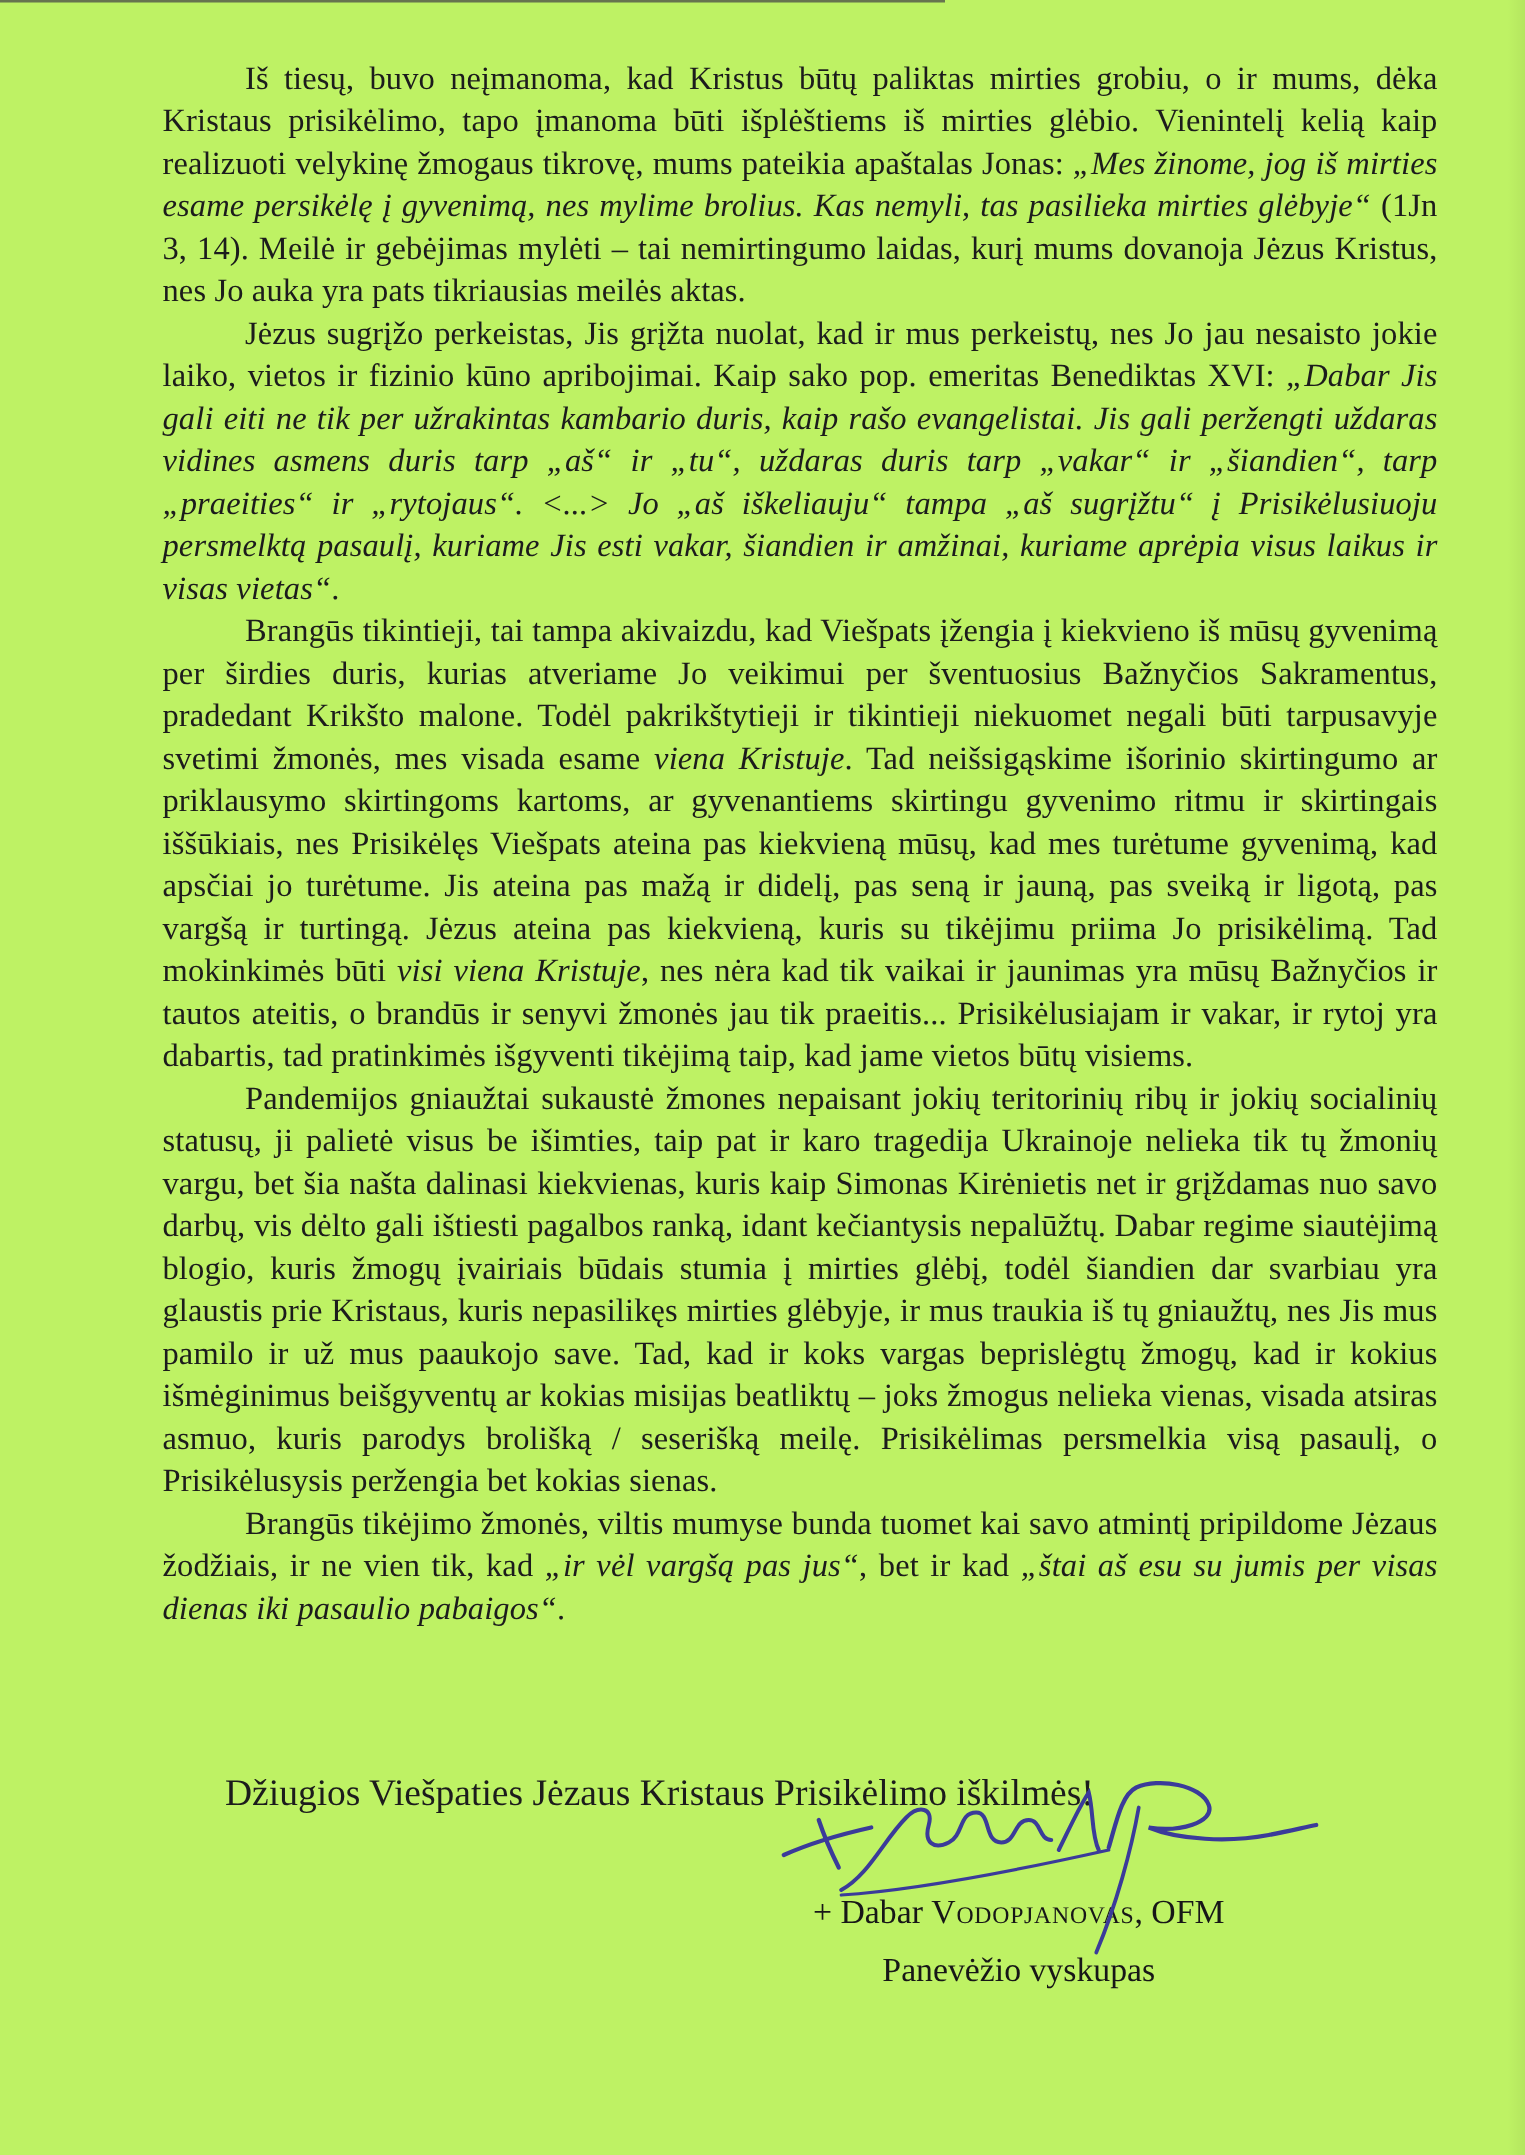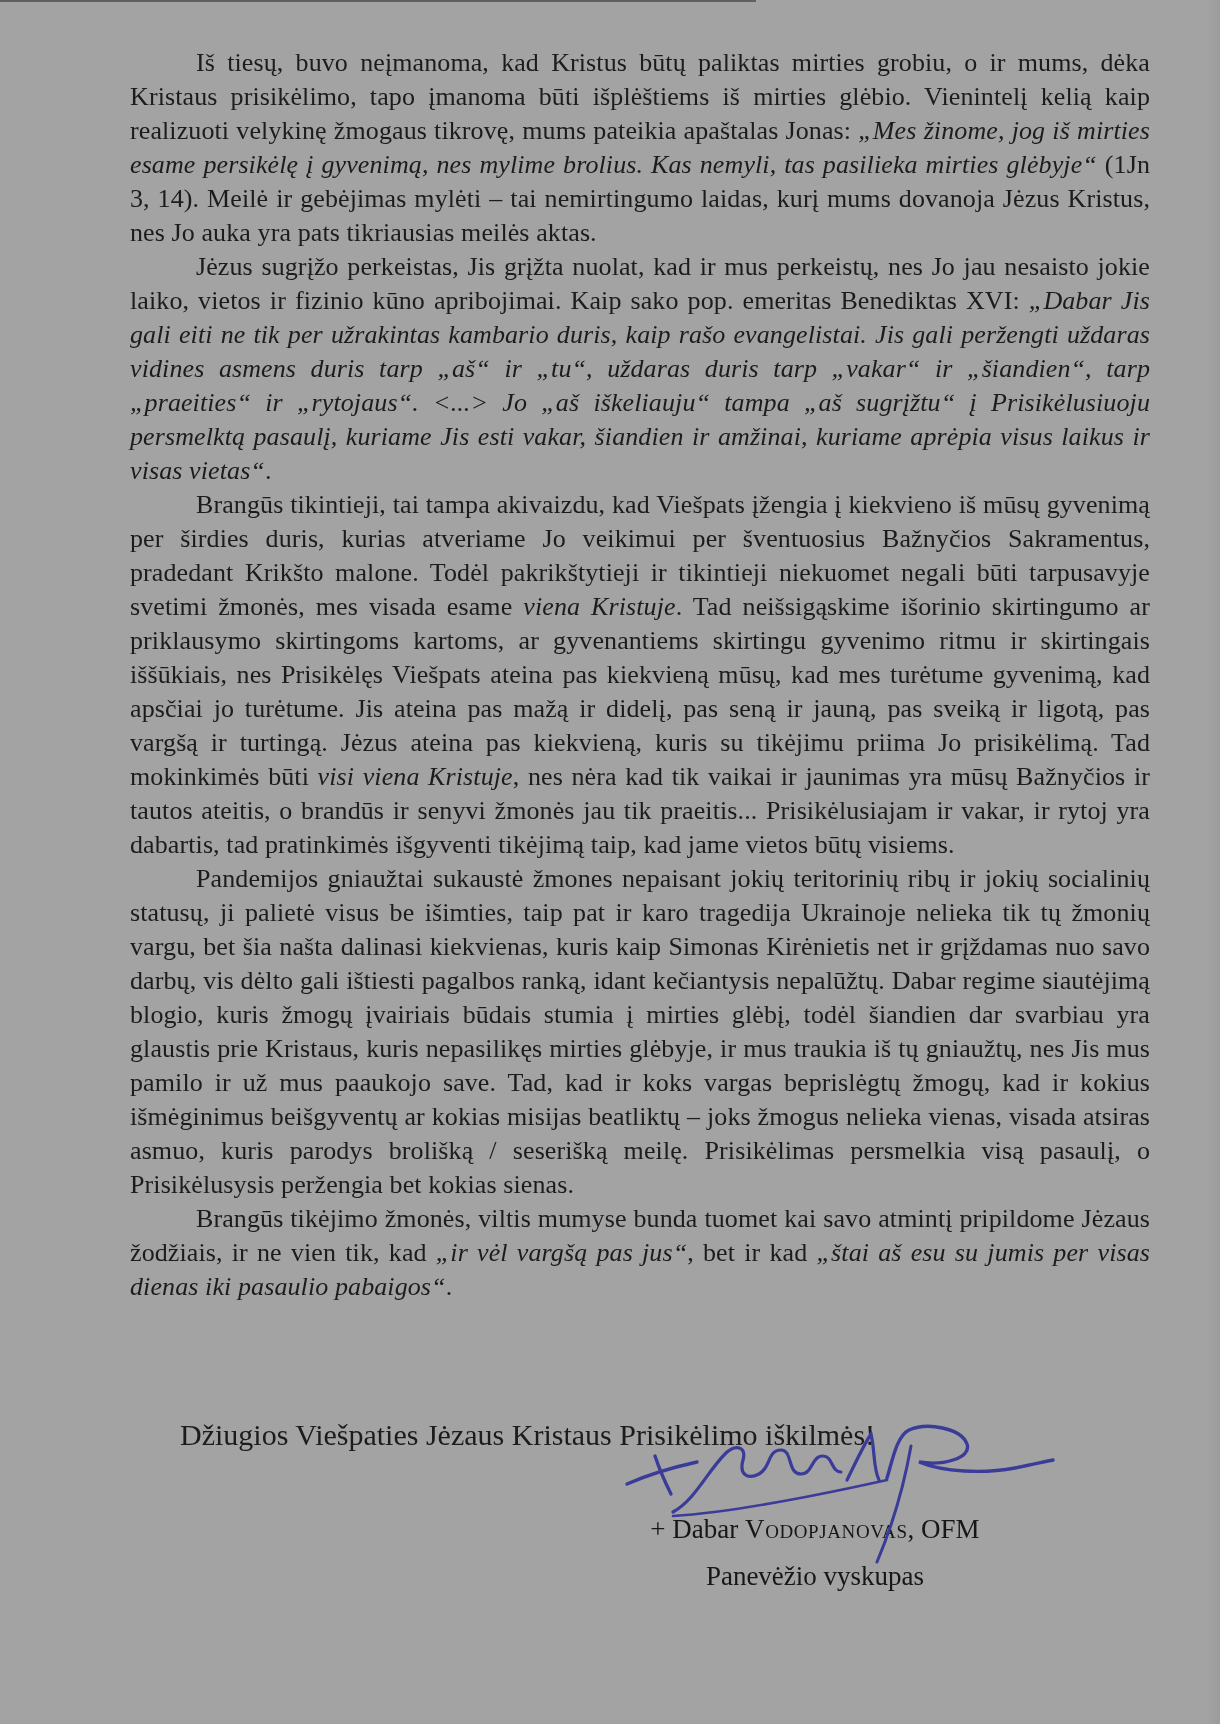--- a/index.html
+++ b/index.html
@@ -4,21 +4,21 @@
 <style>
   html, body {
     margin: 0;
     padding: 0;
     background: #e9e9e7;
   }
   .page {
     position: relative;
     width: 1220px;
     height: 1724px;
-    background: #a3a3a3;
+    background: #bef264;
     overflow: hidden;
     font-family: "Liberation Serif", "DejaVu Serif", serif;
     color: #1c1c1c;
   }
   
   .scan-edge-top {
     position: absolute;
     top: 0; left: 0;
     width: 62%;
     height: 2px;

